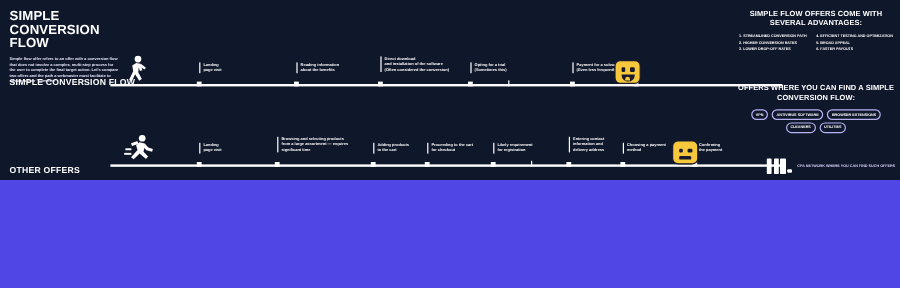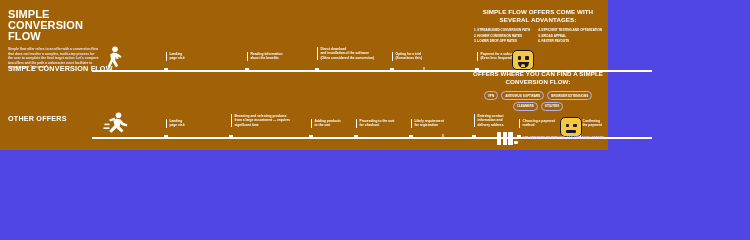--- a/index.html
+++ b/index.html
@@ -3,40 +3,40 @@
 <meta charset="utf-8">
 <style>
   * { box-sizing: border-box; margin: 0; padding: 0; }
   html, body { width: 750px; height: 150px; overflow: hidden; }
   body {
     background: #4f46e5;
     font-family: "Liberation Sans", sans-serif;
     color: #ffffff;
     position: relative;
   }
-  .page { position: relative; width: 608px; height: 150px; background: #a16207; }
+  .page { position: relative; width: 750px; height: 150px; background: #0f172a; }
 
   
   .intro { position: absolute; left: 8px; top: 9px; width: 105px; }
   .intro-title {
     font-size: 11px; font-weight: bold; letter-spacing: 0.1px;
     line-height: 11px; color: #fff;
   }
   .intro-body {
     margin-top: 5px; font-size: 3.3px; line-height: 4.5px;
     font-weight: bold; color: #e9e7fd; width: 92px;
   }
 
   
   .row-label {
     position: absolute; font-size: 7.2px; font-weight: bold;
     letter-spacing: 0.2px; color: #ffffff; white-space: nowrap;
   }
   .row-label.simple { left: 8px; top: 64px; }
-  .row-label.other  { left: 8px; top: 114px; text-align: right; }
+  .row-label.other  { left: 8px; top: 137px; text-align: right; }
 
   
   .axis {
     position: absolute; height: 1.5px; background: #ffffff;
   }
   .axis.simple { left: 92px; top: 70px; width: 560px; }
   .axis.other  { left: 92px; top: 137px; width: 560px; }
 
   .node {
     position: absolute; width: 4px; height: 4px; background: #ffffff;

